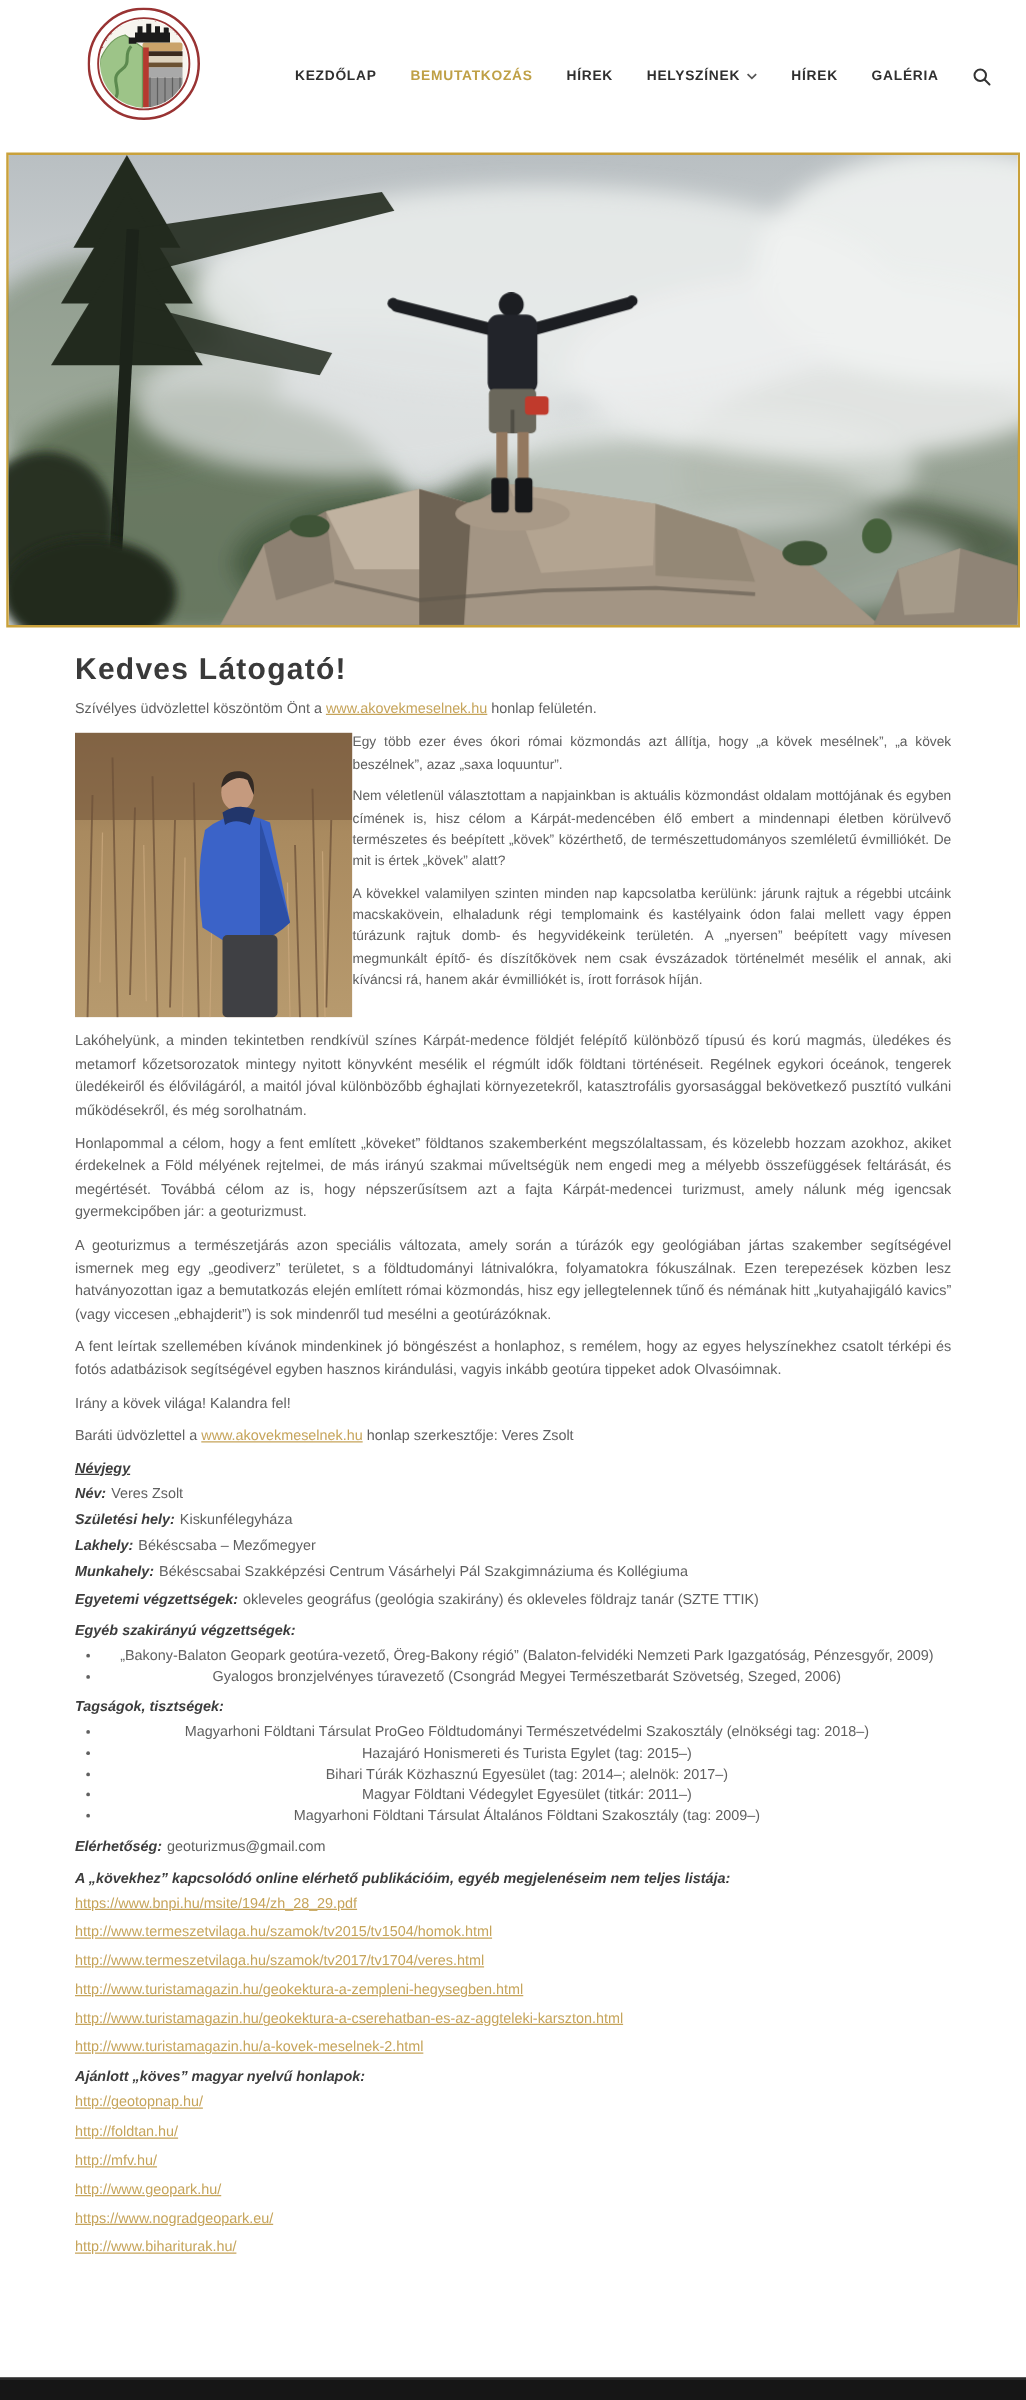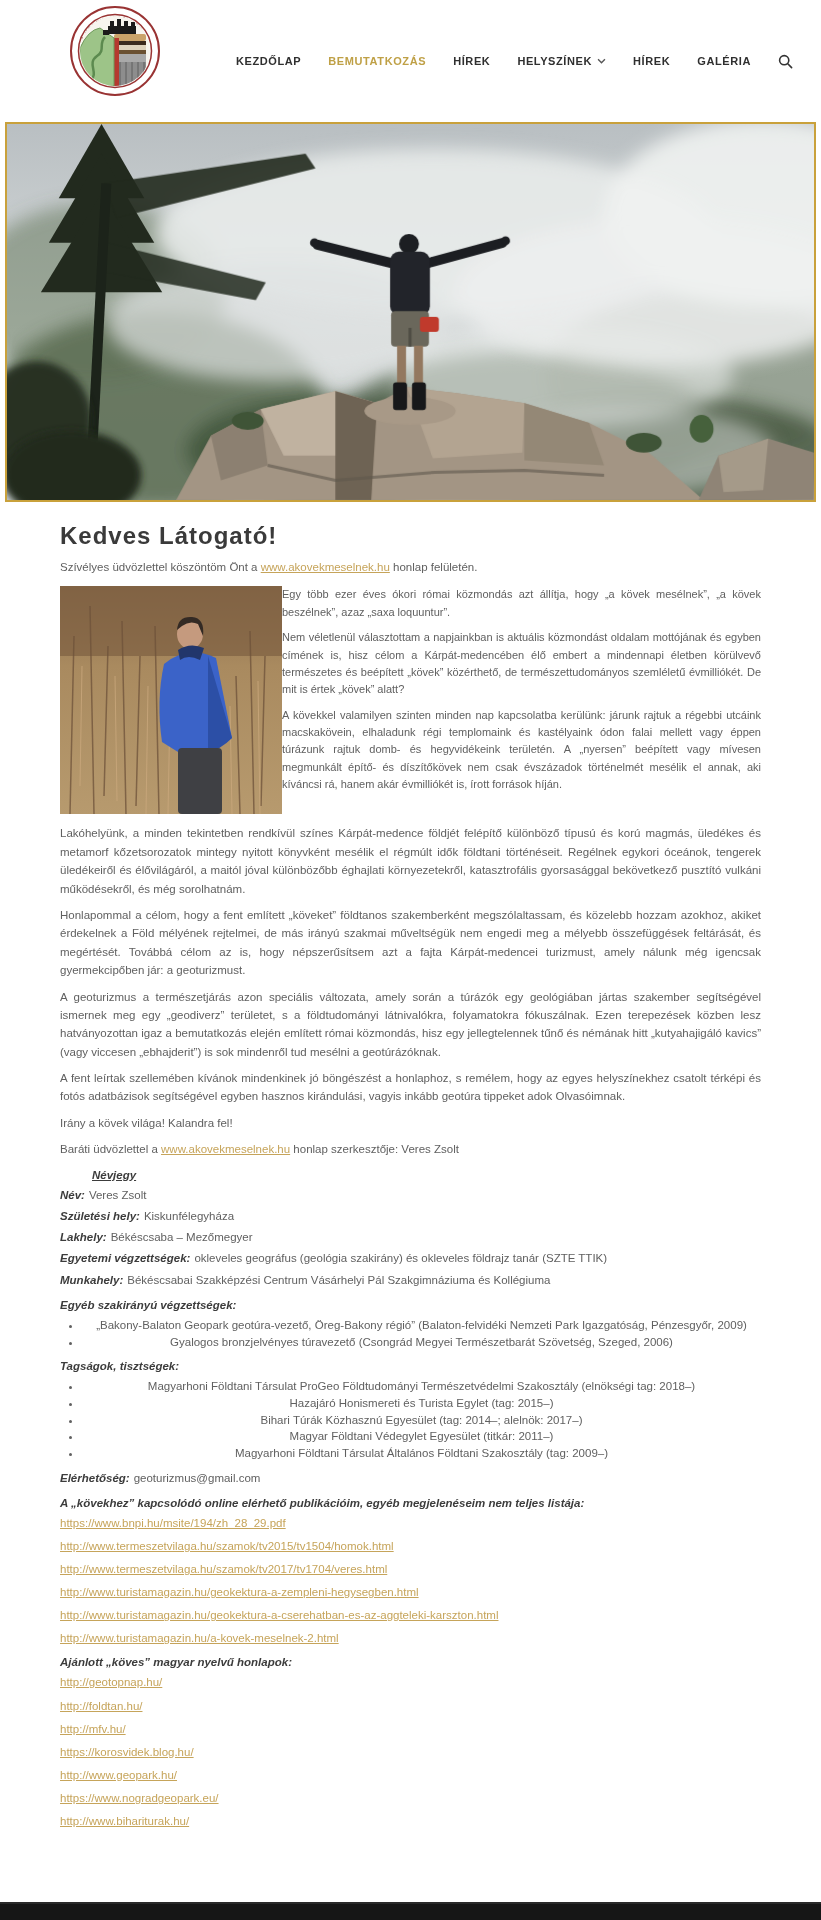--- a/index.html
+++ b/index.html
@@ -95,21 +95,21 @@
   .media-col { flex: 1; }
   .media-col p.body-p { font-size: 11px; line-height: 1.58; margin-bottom: 8px; }
 
   .sec-head {
     font-size: 11.5px;
     font-weight: 700;
     font-style: italic;
     color: #3c3c3c;
     margin: 10px 0 6px;
   }
-  .sec-head.underline span { text-decoration: underline; margin-left: 32px; }
+  .sec-head.underline span { text-decoration: underline; }
 
   p.field {
     font-size: 11.5px;
     line-height: 1.5;
     margin-bottom: 4px;
     color: #606060;
   }
   .field b {
     font-style: italic;
     color: #3c3c3c;
@@ -359,22 +359,22 @@
   <p class="body-p">A fent leírtak szellemében kívánok mindenkinek jó böngészést a honlaphoz, s remélem, hogy az egyes helyszínekhez csatolt térképi és fotós adatbázisok segítségével egyben hasznos kirándulási, vagyis inkább geotúra tippeket adok Olvasóimnak.</p>
   <p class="body-p">Irány a kövek világa! Kalandra fel!</p>
 
   <p class="body-p intro-p"><span>Baráti üdvözlettel a </span><a class="gold-link">www.akovekmeselnek.hu</a><span> honlap szerkesztője: Veres Zsolt</span></p>
 
   <p class="sec-head underline"><span>Névjegy</span></p>
 
   <p class="field"><b>Név:</b><span>Veres Zsolt</span></p>
   <p class="field"><b>Születési hely:</b><span>Kiskunfélegyháza</span></p>
   <p class="field"><b>Lakhely:</b><span>Békéscsaba – Mezőmegyer</span></p>
+  <p class="field"><b>Munkahely:</b><span>Békéscsabai Szakképzési Centrum Vásárhelyi Pál Szakgimnáziuma és Kollégiuma</span></p>
   <p class="field"><b>Egyetemi végzettségek:</b><span>okleveles geográfus (geológia szakirány) és okleveles földrajz tanár (SZTE TTIK)</span></p>
-  <p class="field"><b>Munkahely:</b><span>Békéscsabai Szakképzési Centrum Vásárhelyi Pál Szakgimnáziuma és Kollégiuma</span></p>
 
   <p class="sec-head">Egyéb szakirányú végzettségek:</p>
   <ul class="dot-list">
     <li>„Bakony-Balaton Geopark geotúra-vezető, Öreg-Bakony régió” (Balaton-felvidéki Nemzeti Park Igazgatóság, Pénzesgyőr, 2009)</li>
     <li>Gyalogos bronzjelvényes túravezető (Csongrád Megyei Természetbarát Szövetség, Szeged, 2006)</li>
   </ul>
 
   <p class="sec-head">Tagságok, tisztségek:</p>
   <ul class="dot-list">
     <li>Magyarhoni Földtani Társulat ProGeo Földtudományi Természetvédelmi Szakosztály (elnökségi tag: 2018–)</li>
@@ -391,20 +391,19 @@
   <p class="link-row"><a class="gold-link">http://www.termeszetvilaga.hu/szamok/tv2015/tv1504/homok.html</a></p>
   <p class="link-row"><a class="gold-link">http://www.termeszetvilaga.hu/szamok/tv2017/tv1704/veres.html</a></p>
   <p class="link-row"><a class="gold-link">http://www.turistamagazin.hu/geokektura-a-zempleni-hegysegben.html</a></p>
   <p class="link-row"><a class="gold-link">http://www.turistamagazin.hu/geokektura-a-cserehatban-es-az-aggteleki-karszton.html</a></p>
   <p class="link-row"><a class="gold-link">http://www.turistamagazin.hu/a-kovek-meselnek-2.html</a></p>
 
   <p class="sec-head">Ajánlott „köves” magyar nyelvű honlapok:</p>
   <p class="link-row"><a class="gold-link">http://geotopnap.hu/</a></p>
   <p class="link-row"><a class="gold-link">http://foldtan.hu/</a></p>
   <p class="link-row"><a class="gold-link">http://mfv.hu/</a></p>
-  <p class="link-row"><a class="gold-link">https://korosvidek.blog.hu/</a></p>
   <p class="link-row"><a class="gold-link">http://www.geopark.hu/</a></p>
   <p class="link-row"><a class="gold-link">https://www.nogradgeopark.eu/</a></p>
   <p class="link-row"><a class="gold-link">http://www.bihariturak.hu/</a></p>
 
 </main>
 
 <footer class="site-footer"></footer>
 
 </body></html>

